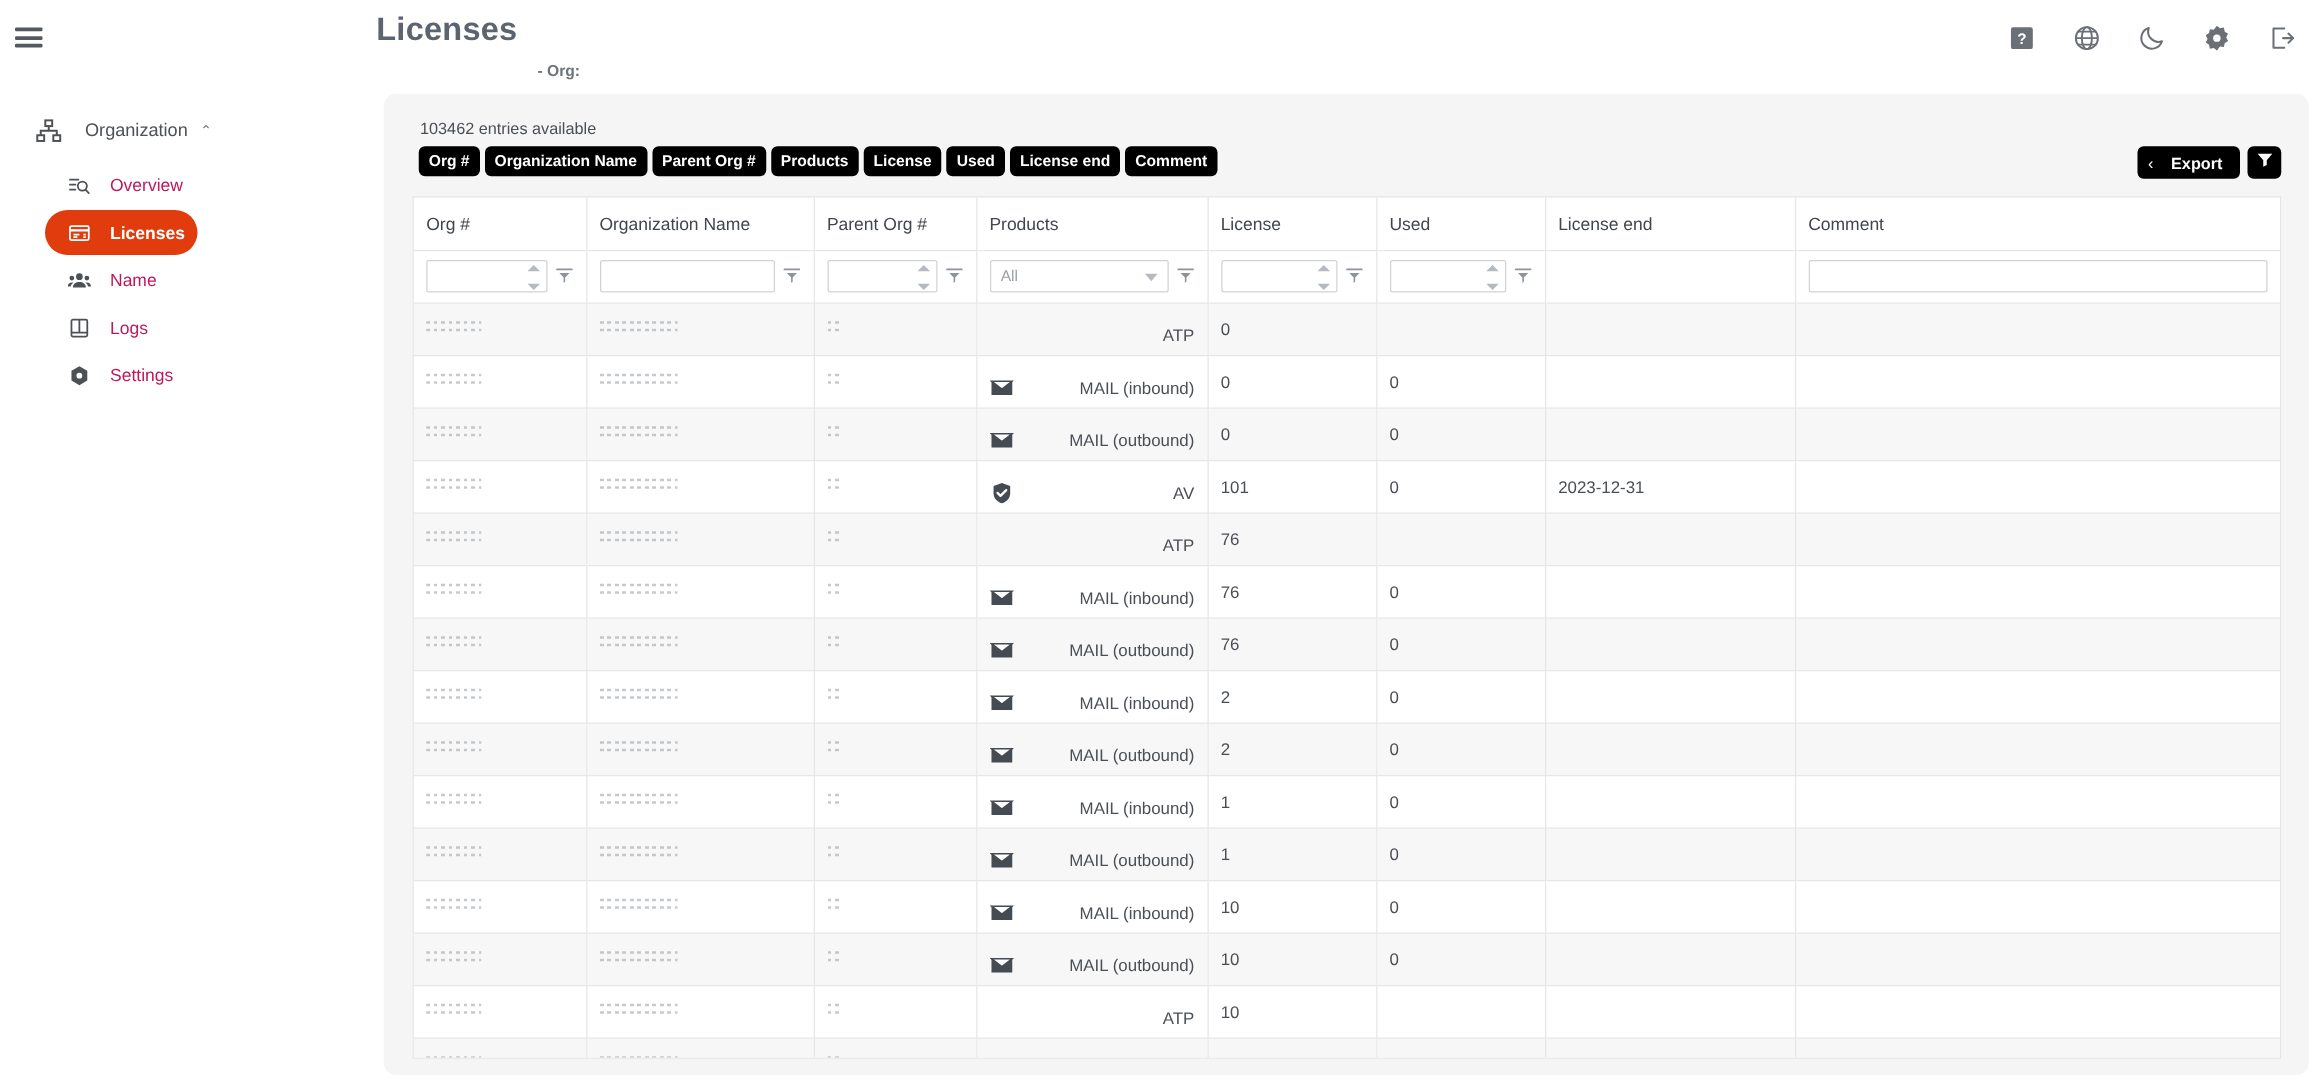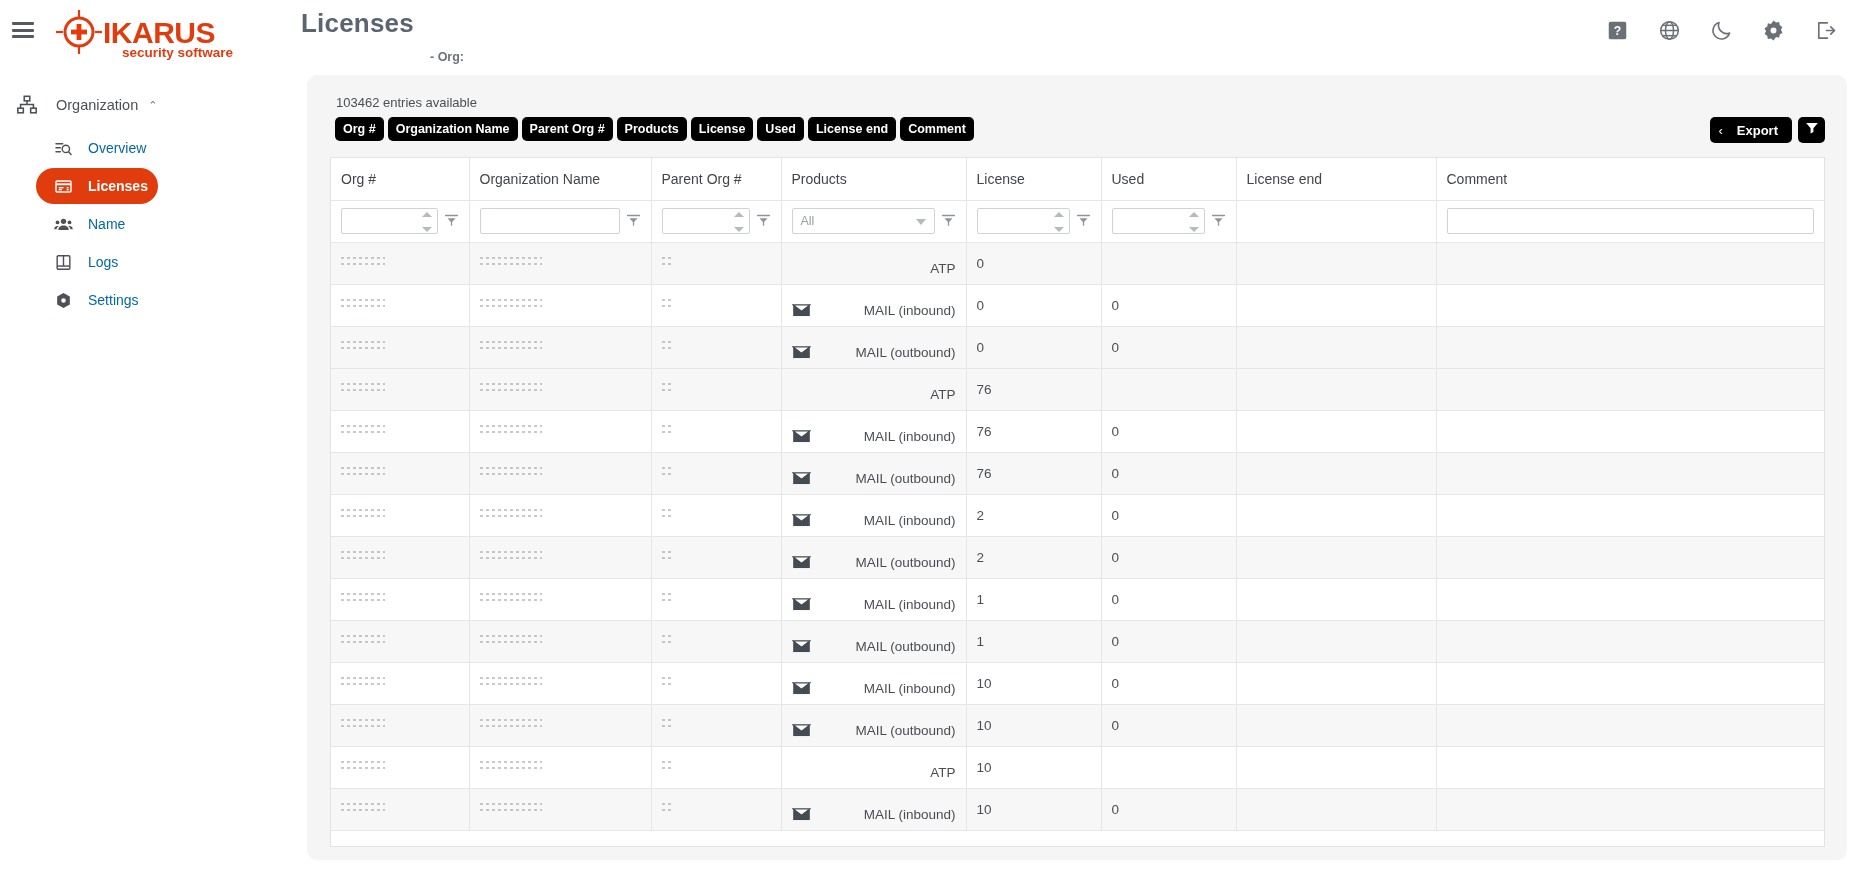--- a/index.html
+++ b/index.html
@@ -44,31 +44,31 @@
   .top-icons .ti { width: 24px; height: 24px; color:#6b7076; cursor:pointer; display:flex; align-items:center; justify-content:center;}
   .top-icons .ti svg { display:block; }
 
   
   .sidebar {
     position: absolute; left: 0; top: 88px; width: 300px; height: 781px;
     background: #ffffff;
   }
   .nav-group-head {
     position: relative; display: flex; align-items: center;
-    height: 34px; padding-left: 16px; margin-bottom: 8px;
+    height: 34px; padding-left: 28px; margin-bottom: 8px;
     font-size: 14.5px; color: #4d5156; cursor: pointer;
   }
   .nav-group-head .gicon { width: 24px; height: 24px; margin-right: 16px; display:flex; align-items:center; color:#4d5156;}
   .caret { margin-left: 10px; font-size: 11px; color:#6f757b; line-height: 1; }
 
   .nav-item {
     position: relative; display: flex; align-items: center;
     height: 36px; margin: 2px 0 2px 36px; width: 122px;
     padding-left: 18px; border-radius: 18px;
-    font-size: 14px; color: #0369a1; cursor: pointer;
+    font-size: 14px; color: #be185d; cursor: pointer;
   }
   .nav-item .nicon { width: 20px; height: 20px; margin-right: 14px; display:flex; align-items:center; color:#4d5156;}
   .nav-item.active { background: #e03c0e; color: #ffffff; font-weight: 700; }
   .nav-item.active .nicon { color:#ffffff; }
   .nav-label { white-space: nowrap; }
 
   .nav-group-head.global { margin-top: 30px; }
 
   
   .card {
@@ -188,37 +188,20 @@
 <div class="app">
 
   <div class="topbar">
 
     <div class="burger">
       <span></span>
       <span></span>
       <span></span>
     </div>
 
-    <div class="logo">
-      <svg width="205" height="50" viewBox="0 0 205 50" xmlns="http://www.w3.org/2000/svg">
-        <g stroke="#e03c0e" stroke-width="2.2">
-          <line x1="31" y1="0" x2="31" y2="7"></line>
-          <line x1="31" y1="37" x2="31" y2="44"></line>
-          <line x1="8" y1="22" x2="15" y2="22"></line>
-          <line x1="47" y1="22" x2="54" y2="22"></line>
-        </g>
-        <circle cx="31" cy="22" r="14" fill="none" stroke="#e03c0e" stroke-width="3"></circle>
-        <g fill="#e03c0e">
-          <rect x="28.6" y="14" width="4.8" height="16"></rect>
-          <rect x="23" y="19.6" width="16" height="4.8"></rect>
-        </g>
-        <text x="55" y="33" font-family="'Liberation Sans',sans-serif" font-size="30" font-weight="bold" fill="#e03c0e" letter-spacing="-0.5">IKARUS</text>
-        <text x="74" y="47" font-family="'Liberation Sans',sans-serif" font-size="13.5" font-weight="bold" fill="#e03c0e">security software</text>
-      </svg>
-    </div>
 
     <div class="page-title">Licenses</div>
     <div class="org-line">- Org:</div>
 
     <div class="top-icons">
       <span class="ti">
         <svg width="21" height="21" viewBox="0 0 24 24">
             <rect x="2" y="2" width="20" height="20" rx="2" fill="#6b7076"></rect>
             <text x="12" y="17" text-anchor="middle" font-family="'Liberation Sans',sans-serif" font-size="14" font-weight="bold" fill="#ffffff">?</text>
           </svg>
@@ -535,20 +518,40 @@
                       </svg>
                     </span>
                     <span class="prod-name">MAIL (outbound)</span>
                   </div>
                 </td>
                 <td>0</td>
                 <td>0</td>
                 <td></td>
                 <td></td>
               </tr>
+              <tr class="row">
+                <td><span class="redact" style="width: 44px;"></span></td>
+                <td><span class="redact" style="width: 62px;"></span></td>
+                <td><span class="redact" style="width: 10px;"></span></td>
+                <td>
+                  <div class="prod-cell">
+                    <span class="prod-icon">
+                      <svg viewBox="0 0 24 24" fill="#454b52">
+                        <path d="M12 1.8l8.4 3.1v7.2c0 4.9-3.5 8.9-8.4 10.1-4.9-1.2-8.4-5.2-8.4-10.1V4.9z"></path>
+                        <path d="M7.6 11.8l3 3 5.8-5.8" fill="none" stroke="#ffffff" stroke-width="2.3" stroke-linecap="round" stroke-linejoin="round"></path>
+                      </svg>
+                    </span>
+                    <span class="prod-name">AV</span>
+                  </div>
+                </td>
+                <td>101</td>
+                <td>0</td>
+                <td>2023-12-31</td>
+                <td></td>
+              </tr>
               <tr class="row alt">
                 <td><span class="redact" style="width: 44px;"></span></td>
                 <td><span class="redact" style="width: 62px;"></span></td>
                 <td><span class="redact" style="width: 10px;"></span></td>
                 <td>
                   <div class="prod-cell">
                     <span class="prod-icon"></span>
                     <span class="prod-name">ATP</span>
                   </div>
                 </td>

